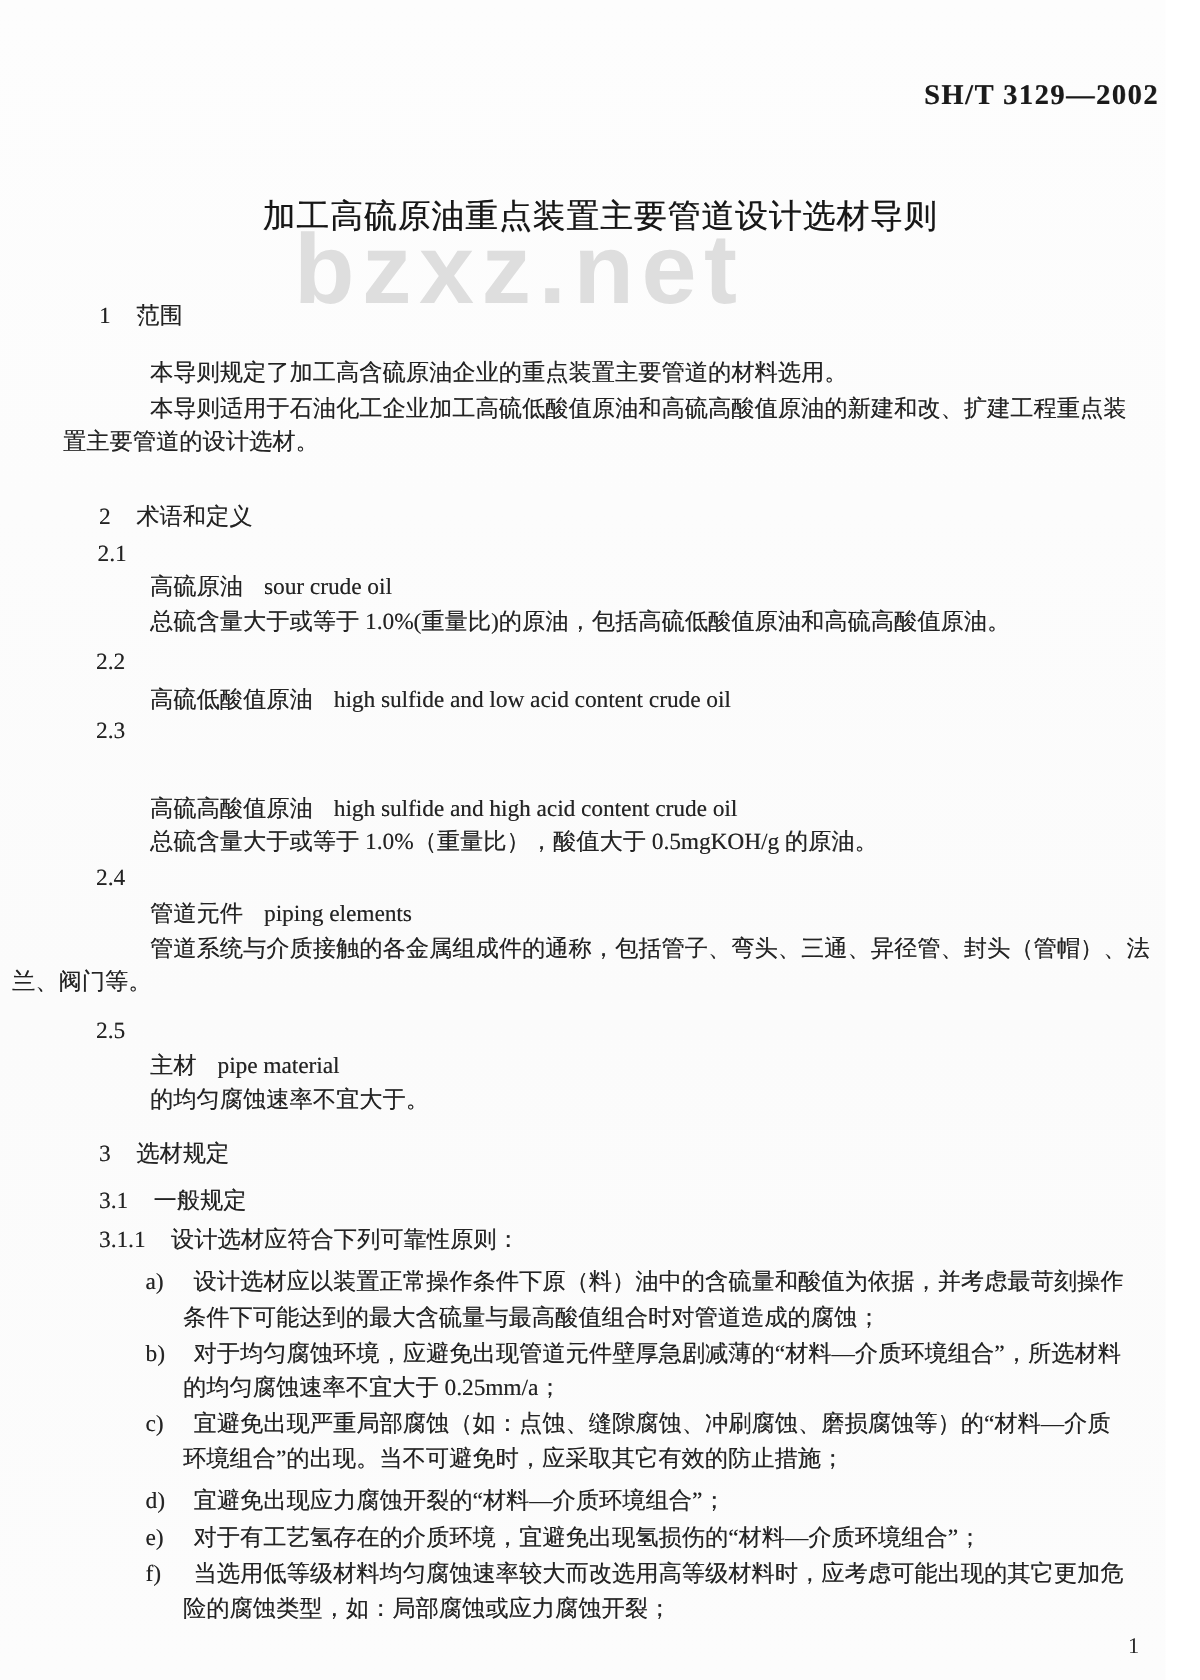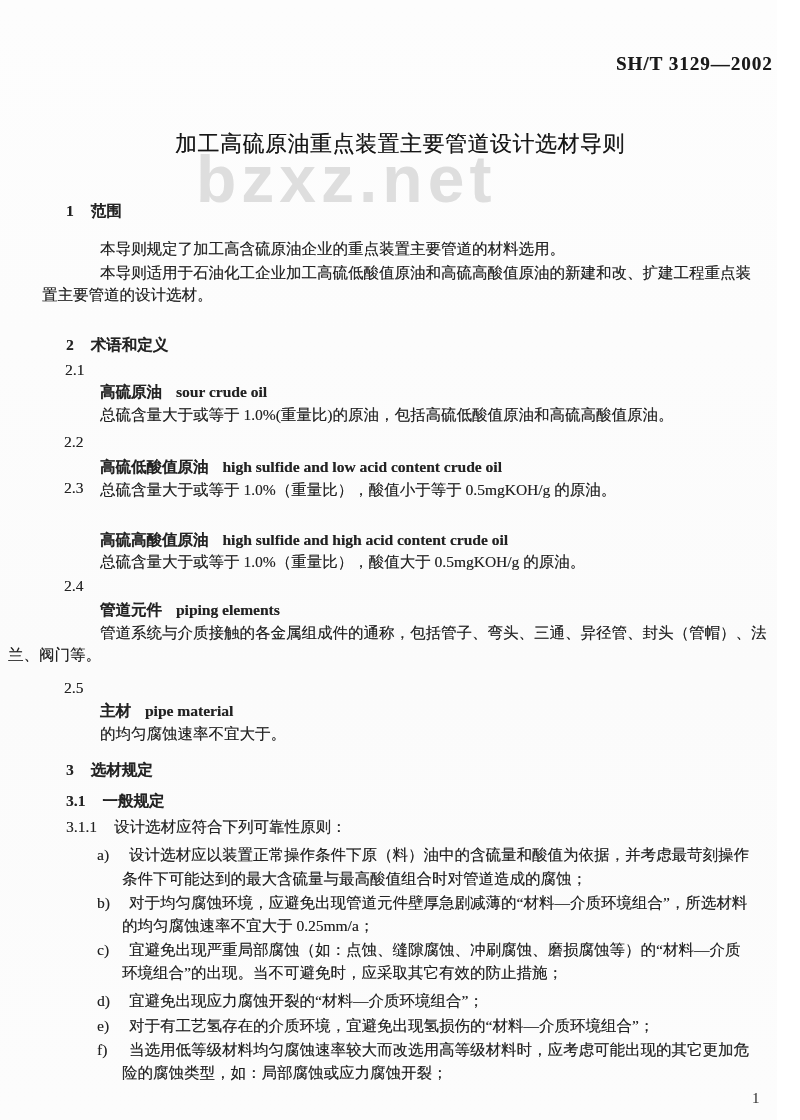--- a/index.html
+++ b/index.html
@@ -13,21 +13,21 @@
   .page{
     position:relative;width:777px;height:1120px;
     background:linear-gradient(180deg,#fdfdfd 0%,#fbfbfb 60%,#fcfcfc 100%);
   }
   .l{
     position:absolute;white-space:nowrap;
     font-size:15.5px;line-height:1.15;
     color:#232323;
     text-shadow:0.2px 0.2px 0.35px rgba(0,0,0,0.45);
   }
-  .b{font-weight:bold;}
+  .b{font-weight:normal;}
   .docnum{
     position:absolute;left:616px;top:53px;
     font-size:19px;font-weight:bold;letter-spacing:1px;
     color:#1a1a1a;text-shadow:0.3px 0.3px 0.4px rgba(0,0,0,0.5);
   }
   .title{
     position:absolute;left:175px;top:129px;
     font-size:22px;font-weight:normal;letter-spacing:0.5px;
     color:#161616;z-index:2;
     text-shadow:0.3px 0.3px 0.4px rgba(0,0,0,0.55);
@@ -71,21 +71,20 @@
   <div class="l" style="left:65px;top:361px;">2.1</div>
   <div class="l b" style="left:100px;top:383px;">
     <span>高硫原油</span><span class="term-en">sour crude oil</span>
   </div>
   <div class="l" style="left:100px;top:406px;">总硫含量大于或等于 1.0%(重量比)的原油，包括高硫低酸值原油和高硫高酸值原油。</div>
 
   <div class="l" style="left:64px;top:433px;">2.2</div>
   <div class="l b" style="left:100px;top:458px;">
     <span>高硫低酸值原油</span><span class="term-en">high sulfide and low acid content crude oil</span>
   </div>
-  <div class="l" style="left:100px;top:481px;">总硫含量大于或等于 1.0%（重量比），酸值小于等于 0.5mgKOH/g 的原油。</div>
 
   <div class="l" style="left:64px;top:479px;">2.3</div>
   <div class="l b" style="left:100px;top:531px;">
     <span>高硫高酸值原油</span><span class="term-en">high sulfide and high acid content crude oil</span>
   </div>
   <div class="l" style="left:100px;top:553px;">总硫含量大于或等于 1.0%（重量比），酸值大于 0.5mgKOH/g 的原油。</div>
 
   <div class="l" style="left:64px;top:577px;">2.4</div>
   <div class="l b" style="left:100px;top:601px;">
     <span>管道元件</span><span class="term-en">piping elements</span>

